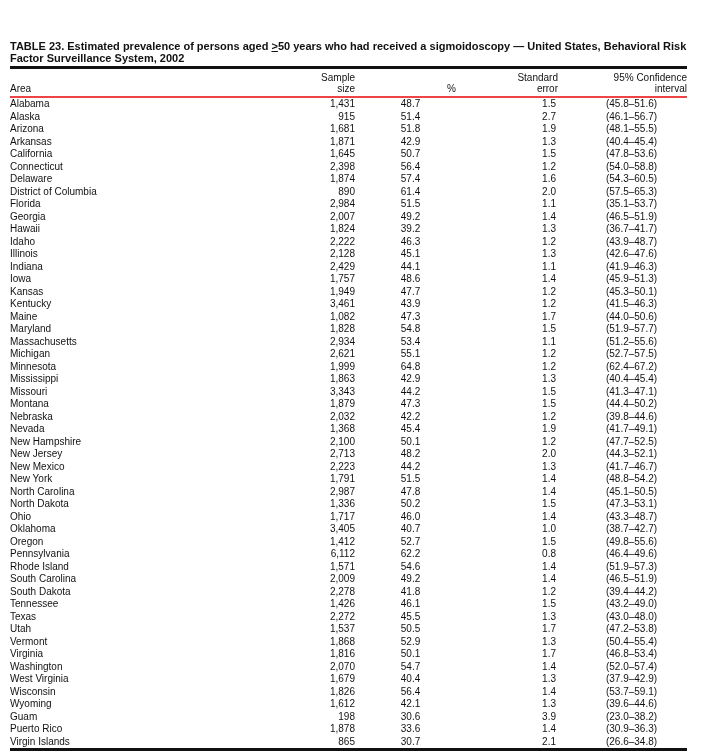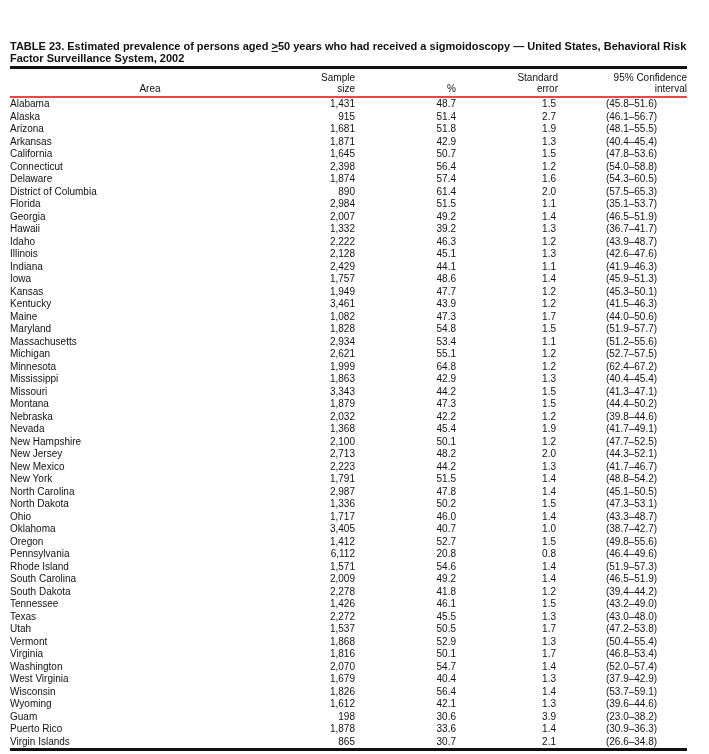--- a/index.html
+++ b/index.html
@@ -39,37 +39,37 @@
 
   thead th {
     font-weight: 400;
     font-size: 10px;
     line-height: 11px;
     vertical-align: bottom;
     padding: 3px 0 2px 0;
     border-bottom: 2px solid #ef4444;
     color: #111;
   }
-  th.h-area { text-align: center; }
+  th.h-area { text-align: left; }
   th.h-ss   { text-align: right; padding-right: 10px; }
   th.h-pct  { text-align: right; padding-right: 4px; }
   th.h-se   { text-align: right; padding-right: 12px; }
   th.h-ci   { text-align: right; padding-left: 6px; }
 
   tbody td {
     font-size: 10px;
     line-height: 12.5px;
     height: 12.5px;
     padding: 0;
     white-space: nowrap;
     color: #111;
   }
   td.td-area { text-align: left; }
   td.td-ss   { text-align: right; padding-right: 10px; }
-  td.td-pct  { text-align: right; padding-right: 4px; }
+  td.td-pct  { text-align: center; padding-right: 4px; }
   td.td-se   { text-align: right; padding-right: 14px; }
   td.td-ci   { text-align: center; padding-left: 6px; }
 
   .summary {
     width: 677px;
     margin-top: 2px;
     font-weight: 700;
     font-size: 10px;
     line-height: 12px;
     color: #111;
@@ -181,21 +181,21 @@
         </tr>
         <tr>
           <td class="td-area">Georgia</td>
           <td class="td-ss">2,007</td>
           <td class="td-pct">49.2</td>
           <td class="td-se">1.4</td>
           <td class="td-ci">(46.5–51.9)</td>
         </tr>
         <tr>
           <td class="td-area">Hawaii</td>
-          <td class="td-ss">1,332</td>
+          <td class="td-ss">1,824</td>
           <td class="td-pct">39.2</td>
           <td class="td-se">1.3</td>
           <td class="td-ci">(36.7–41.7)</td>
         </tr>
         <tr>
           <td class="td-area">Idaho</td>
           <td class="td-ss">2,222</td>
           <td class="td-pct">46.3</td>
           <td class="td-se">1.2</td>
           <td class="td-ci">(43.9–48.7)</td>
@@ -364,21 +364,21 @@
         <tr>
           <td class="td-area">Oregon</td>
           <td class="td-ss">1,412</td>
           <td class="td-pct">52.7</td>
           <td class="td-se">1.5</td>
           <td class="td-ci">(49.8–55.6)</td>
         </tr>
         <tr>
           <td class="td-area">Pennsylvania</td>
           <td class="td-ss">6,112</td>
-          <td class="td-pct">20.8</td>
+          <td class="td-pct">62.2</td>
           <td class="td-se">0.8</td>
           <td class="td-ci">(46.4–49.6)</td>
         </tr>
         <tr>
           <td class="td-area">Rhode Island</td>
           <td class="td-ss">1,571</td>
           <td class="td-pct">54.6</td>
           <td class="td-se">1.4</td>
           <td class="td-ci">(51.9–57.3)</td>
         </tr>

